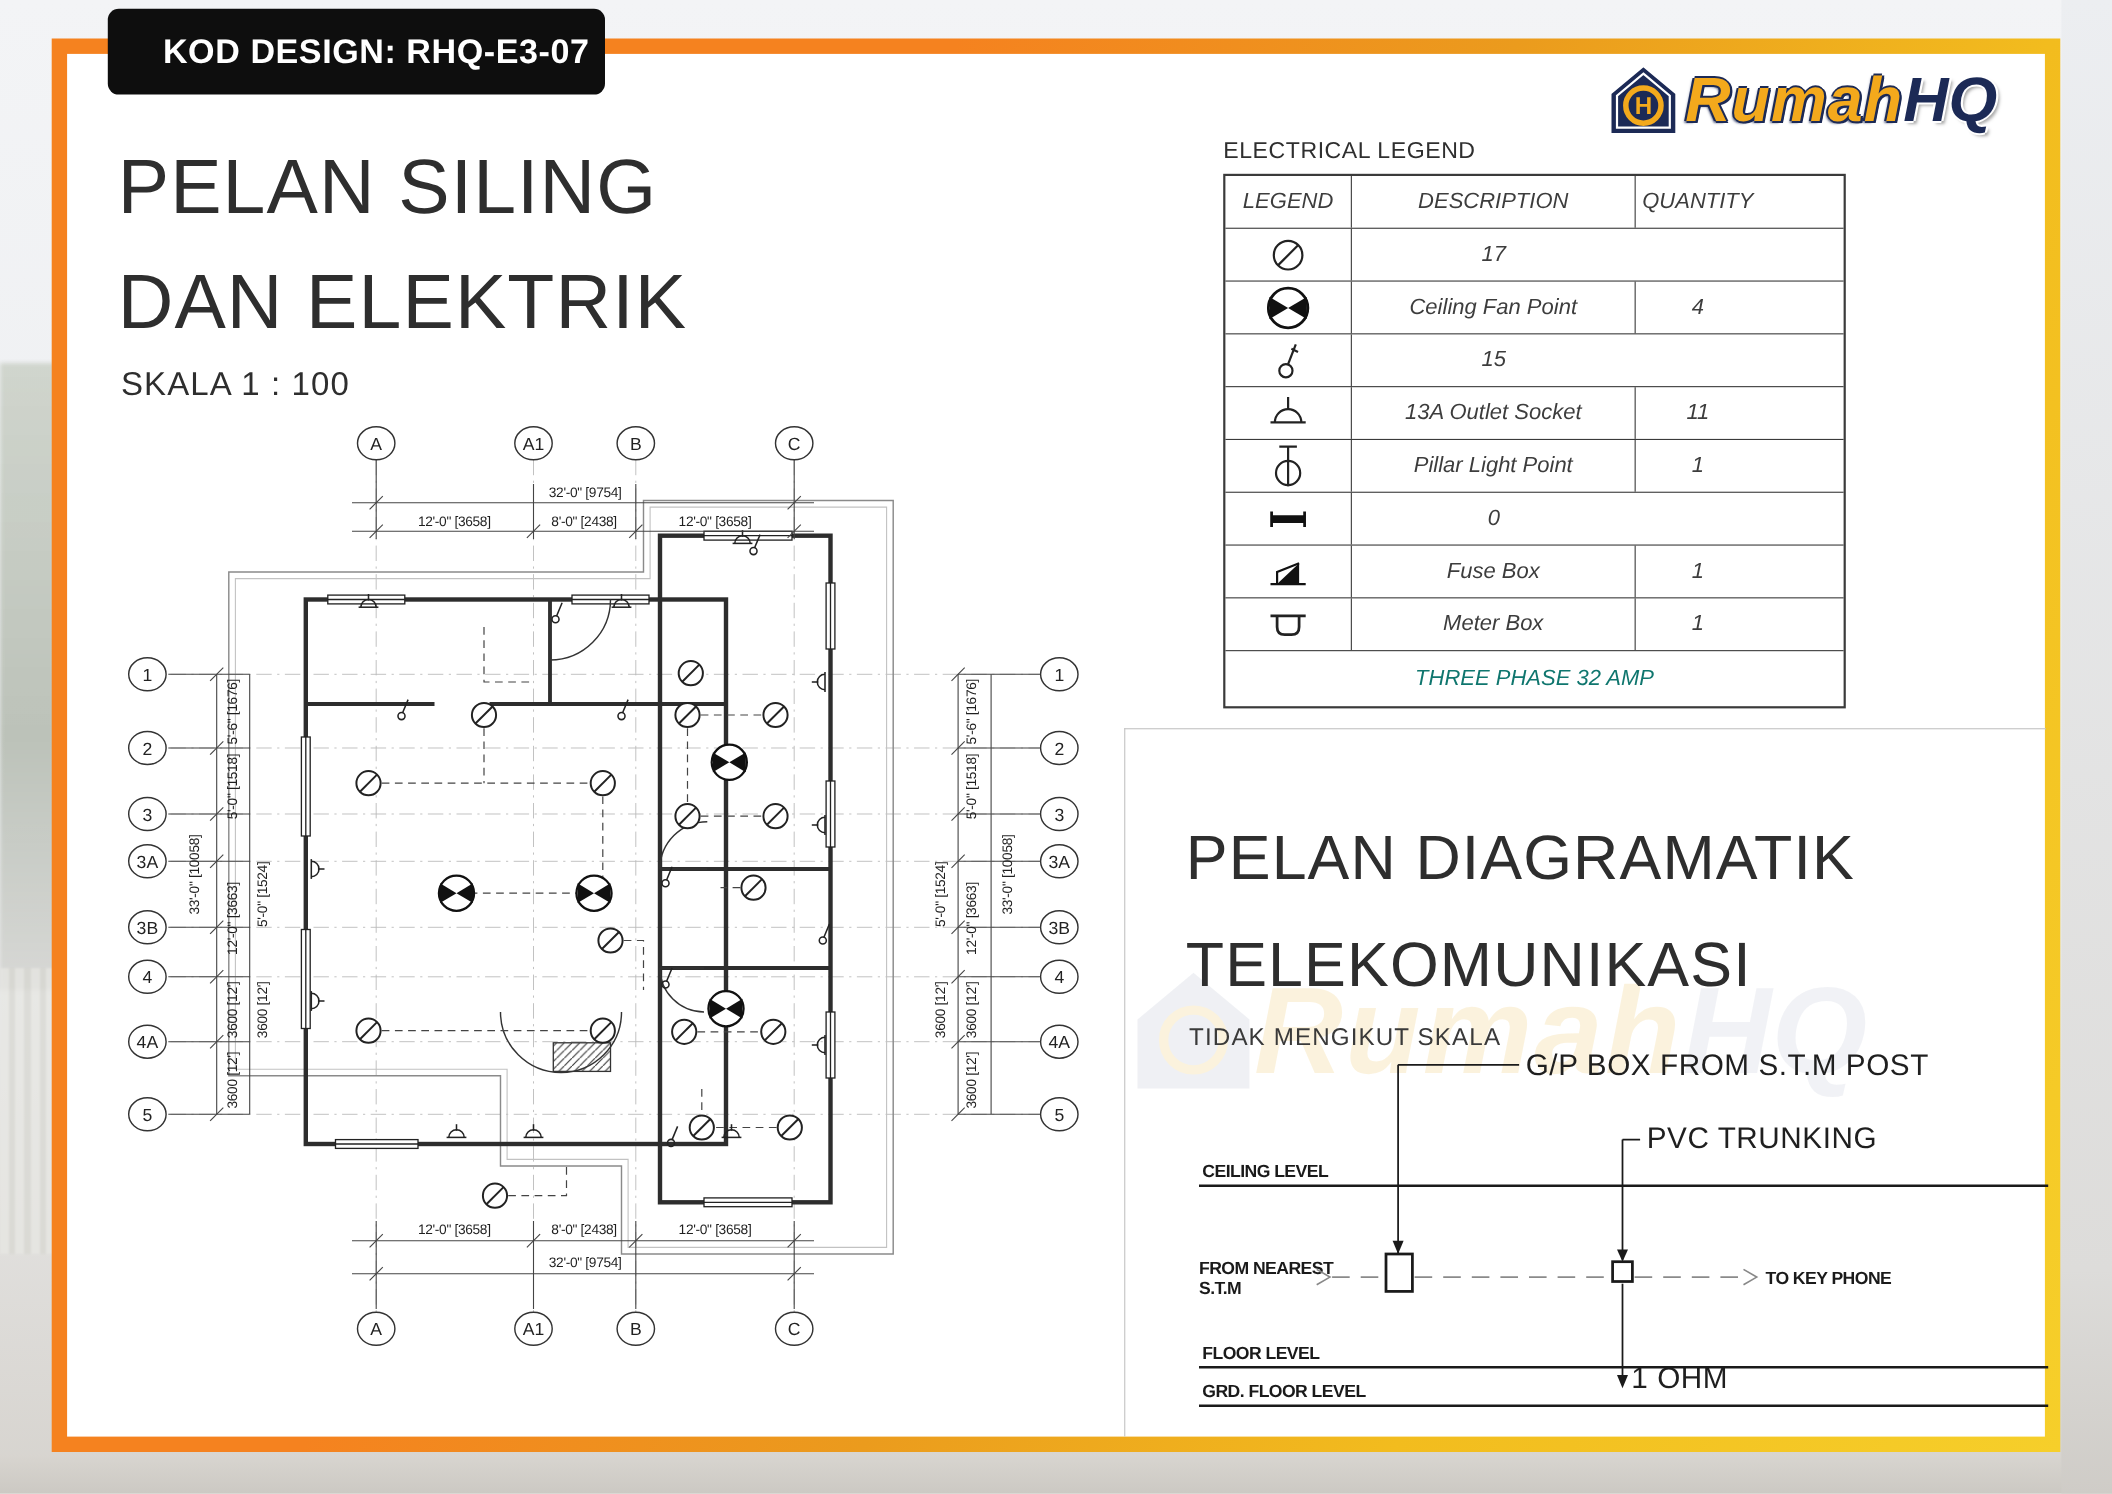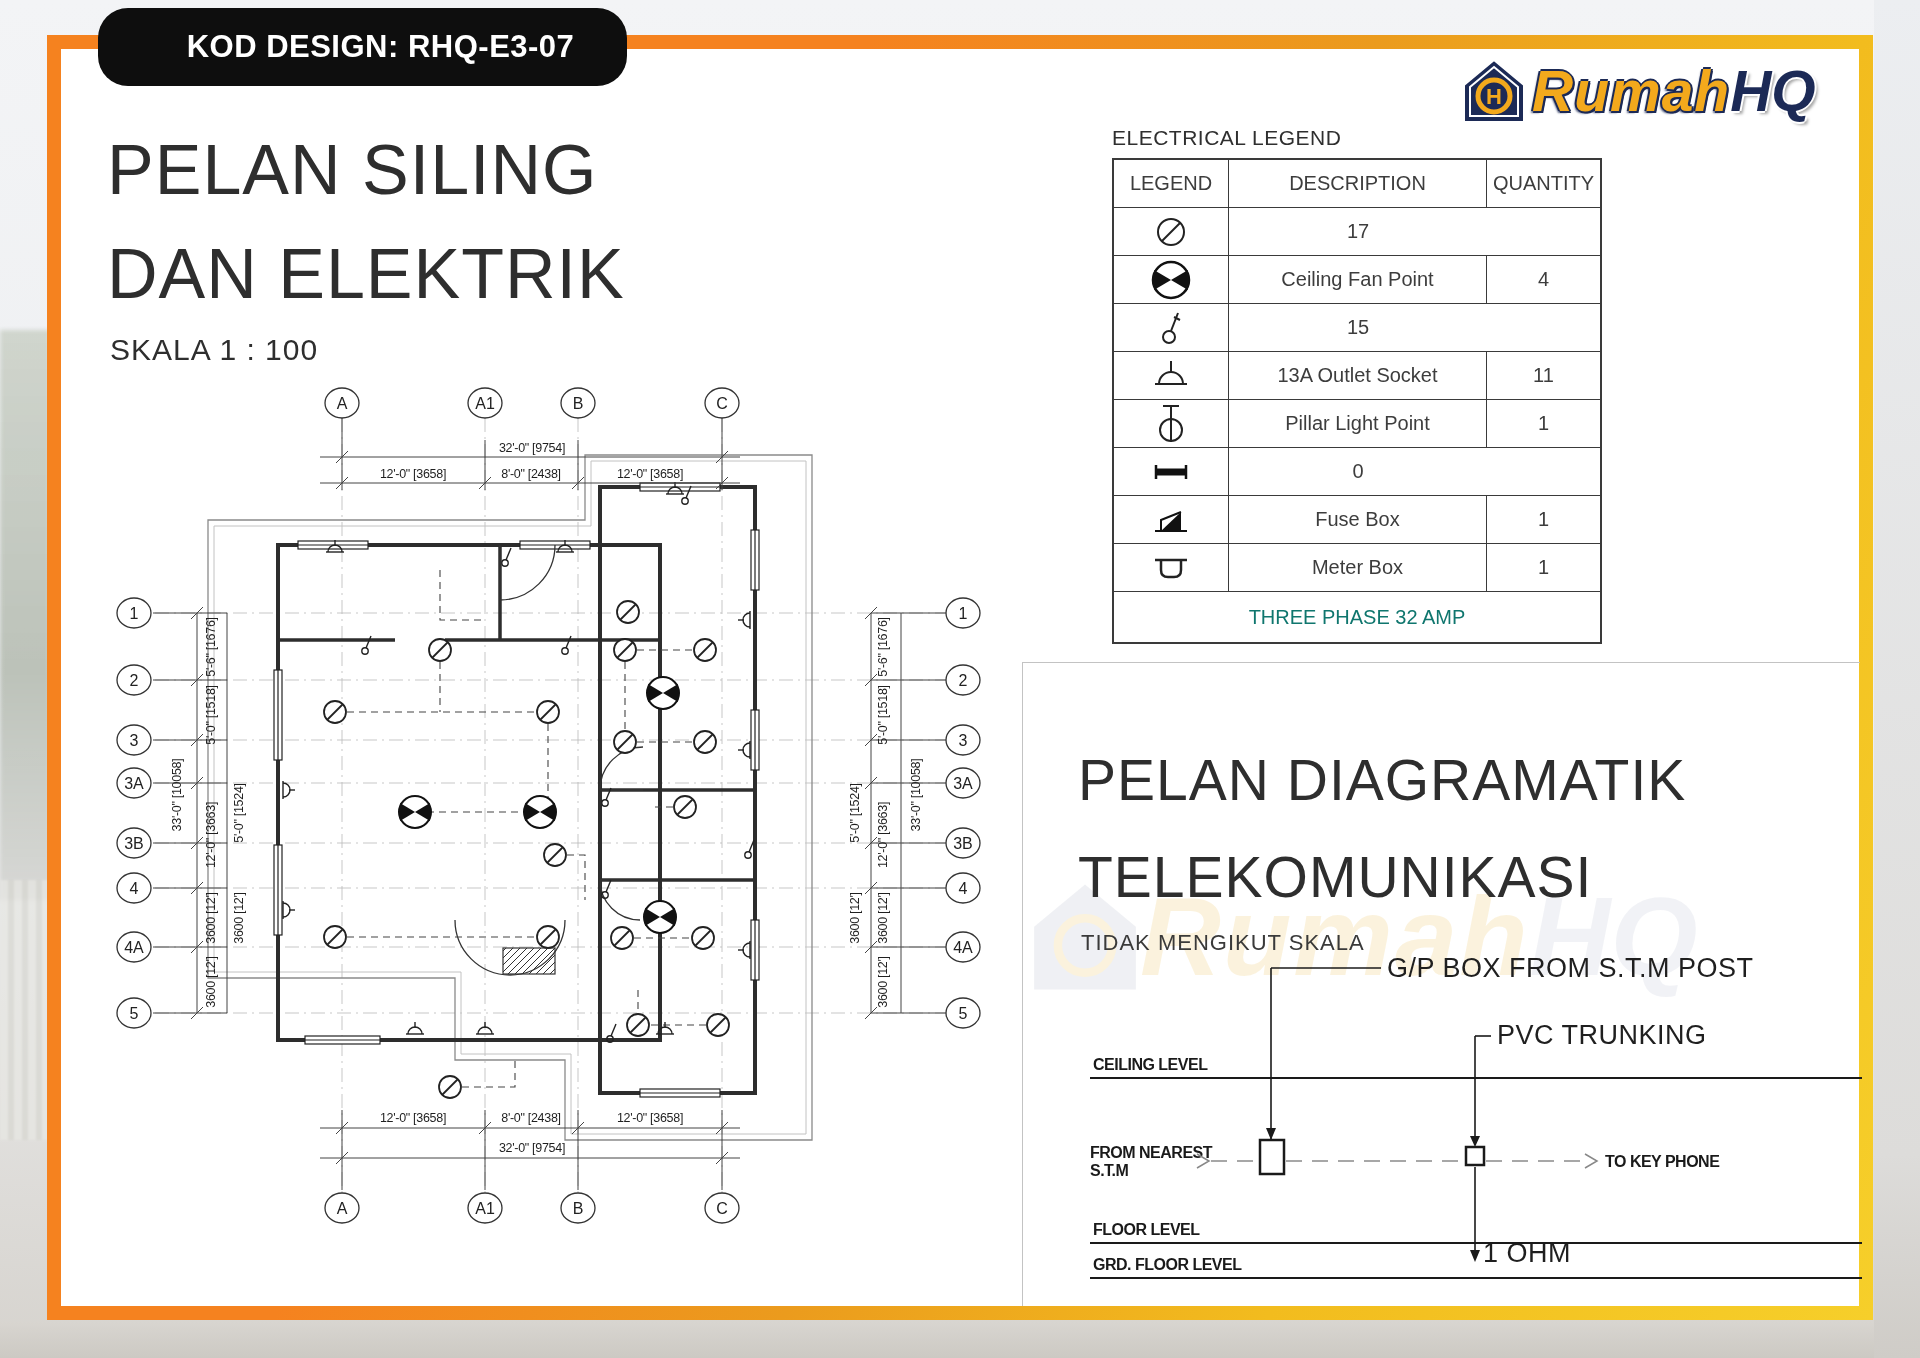--- a/index.html
+++ b/index.html
@@ -15,39 +15,39 @@
   .bg-bottom { position:absolute; left:0; top:1322px; width:1920px; height:36px;
     background:linear-gradient(180deg,#d8d5d0,#ccc9c3); }
   .bg-right { position:absolute; left:1874px; top:0; width:46px; height:1358px;
     background:linear-gradient(180deg,#eceef1,#dddcda 85%,#cfccc7); }
 
   
   .sheet { position:absolute; left:47px; top:35px; width:1826px; height:1285px;
     background:linear-gradient(115deg,#f5821f 0%,#f5821f 34%,#eb9b1d 55%,#f2bc1e 75%,#f6cf2a 100%); }
   .sheet-inner { position:absolute; left:14px; top:14px; right:14px; bottom:14px; background:#ffffff; }
 
-  .badge { position:absolute; left:98px; top:8px; width:529px; height:78px; background:#0e0e0e;
-    border-radius:30px; display:flex; align-items:center; justify-content:center; z-index:5; }
+  .badge { position:absolute; left:98px; top:8px; width:452px; height:78px; background:#0e0e0e;
+    border-radius:10px; display:flex; align-items:center; justify-content:center; z-index:5; }
   .badge span { color:#fff; font-size:31px; font-weight:bold; letter-spacing:.5px; padding-left:36px; }
 
   .main-title { position:absolute; left:107px; top:118px; color:#2e2e2e; font-size:70px;
     letter-spacing:1px; line-height:104px; font-weight:400; }
   .scale-label { position:absolute; left:110px; top:333px; color:#2e2e2e; font-size:30px; letter-spacing:1px; }
 
   
   .logo { position:absolute; left:1462px; top:58px; display:flex; align-items:center; z-index:6; }
   .logo .house { width:64px; height:66px; }
   .logo .rumah { font-size:57px; font-weight:bold; font-style:italic; color:#f3a91c; margin-left:6px; letter-spacing:1px;
     text-shadow:-2px 0 #1c2a56, 2px 0 #1c2a56, 0 -2px #1c2a56, 0 2px #1c2a56, 2px 2px #1c2a56, -2px 2px 2px rgba(28,42,86,.7); }
   .logo .hq { font-size:57px; font-weight:bold; font-style:italic; color:#1c2a56; letter-spacing:0;
     text-shadow:-2px 0 #fff, 2px 0 #fff, 0 -2px #fff, 0 2px #fff, 3px 3px 3px rgba(0,0,0,.35); }
 
   
   .legend-caption { position:absolute; left:1112px; top:126px; font-size:21px; color:#2f2f2f; letter-spacing:.5px; }
-  .legend-table { position:absolute; left:1112px; top:158px; width:490px; border:2px solid #3a3a3a; background:#fff; }
+  .legend-table { position:absolute; left:1112px; top:158px; width:566px; border:2px solid #3a3a3a; background:#fff;font-style:italic; }
   .lt-row { display:grid; grid-template-columns:115px 258px 113px; height:48px; border-bottom:1px solid #3a3a3a; }
   .lt-row:last-child { border-bottom:none; }
   .lt-cell { display:flex; align-items:center; justify-content:center; font-size:20px; color:#3d3d3d;
     border-right:1px solid #3a3a3a; }
   .lt-cell:last-child { border-right:none; }
   .lt-footer { height:50px; display:flex; align-items:center; justify-content:center; font-size:20px; color:#0f766e; }
 
   
   .divider-h { position:absolute; left:1022px; top:662px; width:838px; height:0; border-top:1.5px solid #c3c3c3; }
   .divider-v { position:absolute; left:1022px; top:662px; width:0; height:644px; border-left:1.5px solid #c3c3c3; }

